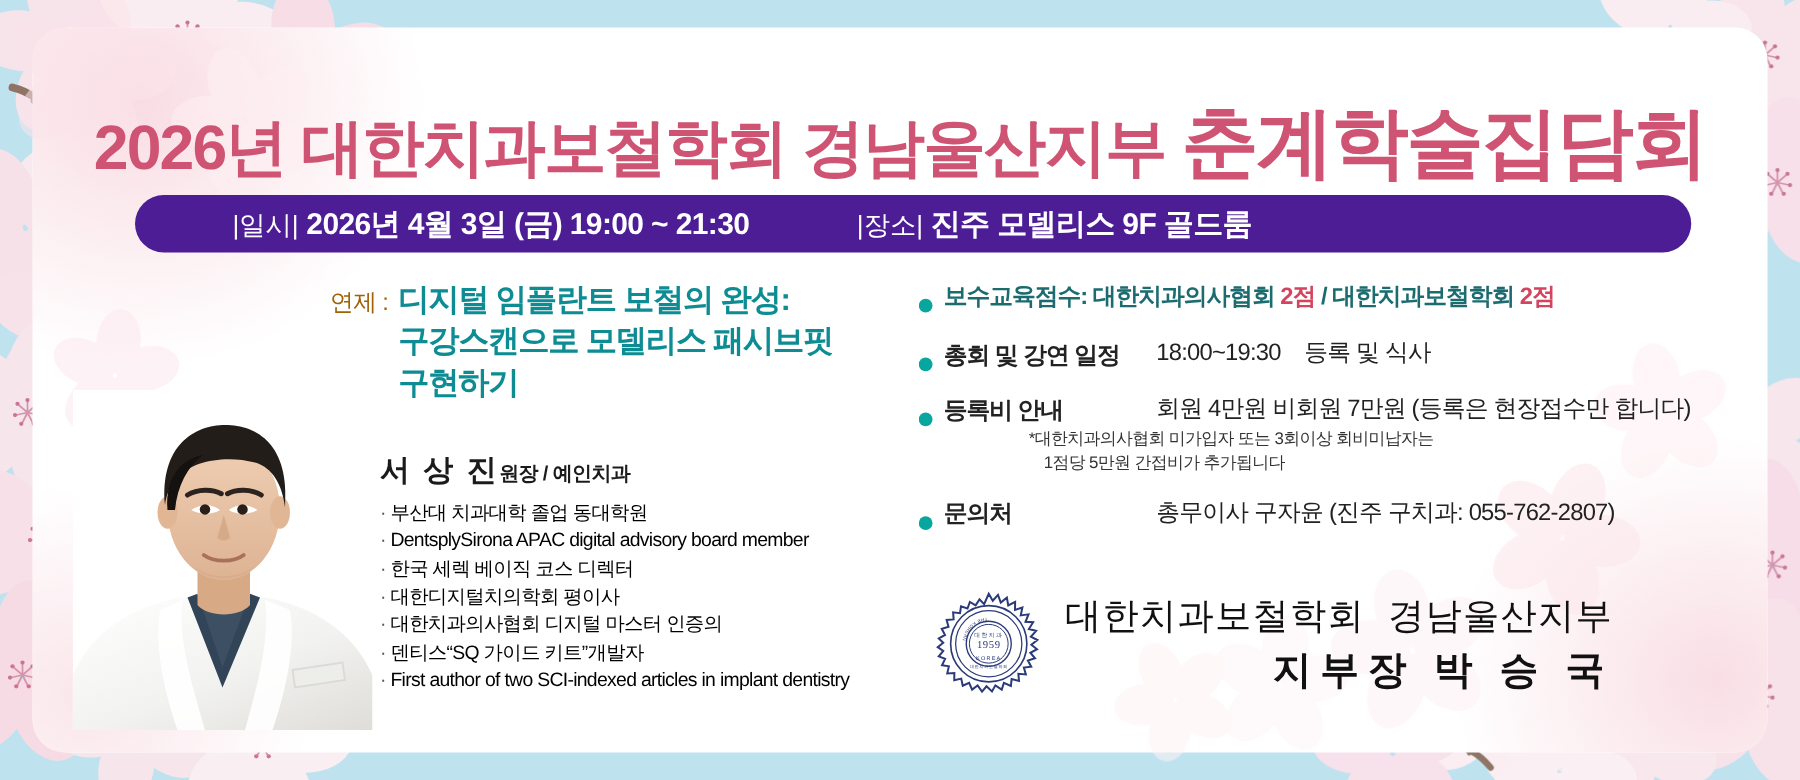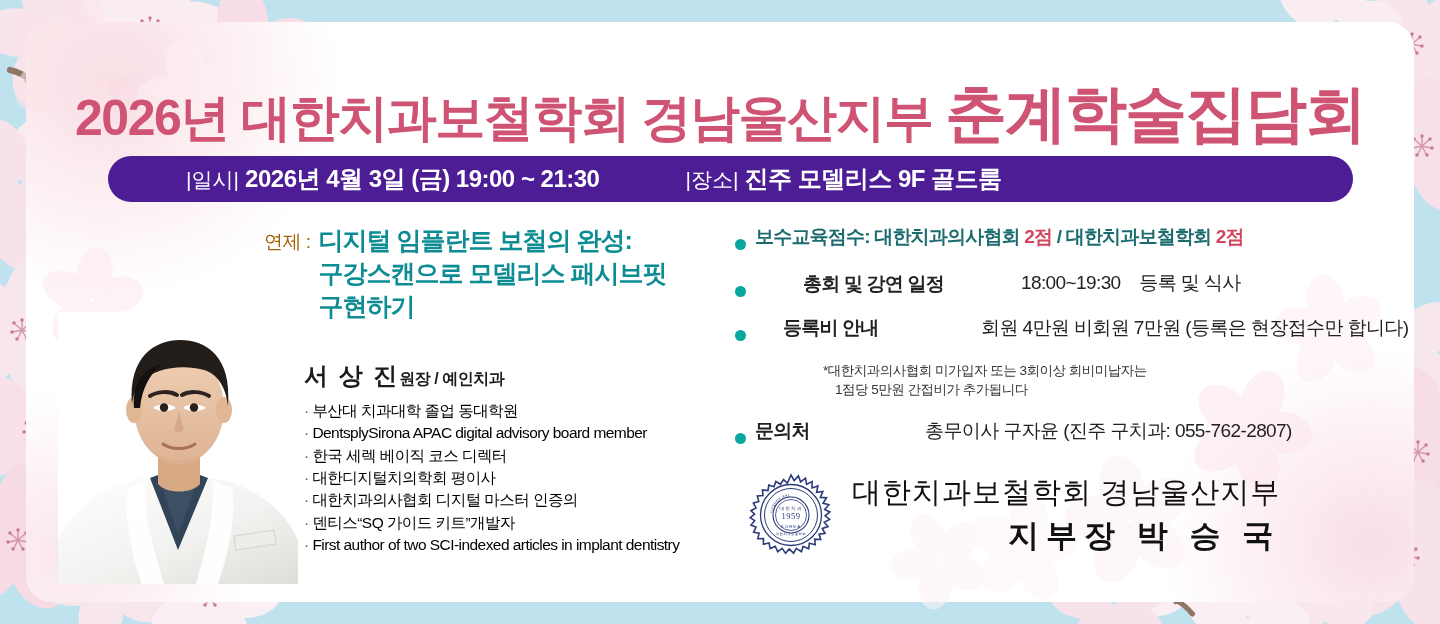--- a/index.html
+++ b/index.html
@@ -94,29 +94,29 @@
   }
   .r-label .accent{color:#d4445f;}
   .r-key{
     font-size:19px;font-weight:bold;color:#222;letter-spacing:-.8px;
     white-space:nowrap;width:170px;flex:0 0 170px;
   }
   .r-val{font-size:19px;color:#222;letter-spacing:-.6px;white-space:nowrap;line-height:1.46;}
   .r-val.small{font-size:13.5px;line-height:1.38;letter-spacing:-.5px;}
 
   .row-credit{margin-bottom:19px;}
-  .row-sched{margin-bottom:17px;gap:48px;}
-  .row-fee{margin-bottom:21px;gap:28px;}
+  .row-sched{margin-bottom:17px;}
+  .row-fee{margin-bottom:1px;}
   .fee-note{margin-left:88px;color:#333;}
   .row-contact{margin-top:17px;}
 
   
   .sign{position:absolute;left:748px;top:472px;display:flex;align-items:center;}
   .sign-text{margin-left:18px;text-align:right;}
-  .org{font-size:29px;color:#111;letter-spacing:1px;font-family:Liberation Serif, serif;white-space:nowrap;}
+  .org{font-size:29px;color:#111;letter-spacing:1px;font-family:Liberation Mono, monospace;white-space:nowrap;}
   .chief{font-size:31px;font-weight:bold;color:#111;letter-spacing:7px;font-family:"Liberation Serif","DejaVu Serif",serif;white-space:nowrap;margin-top:2px;}
 </style>
 </head>
 <body>
 
 <div class="sky"></div>
 
 <svg class="blossom-field" width="1440" height="624" viewBox="0 0 1440 624" xmlns="http://www.w3.org/2000/svg">
   <defs>
     <g id="pet5">

